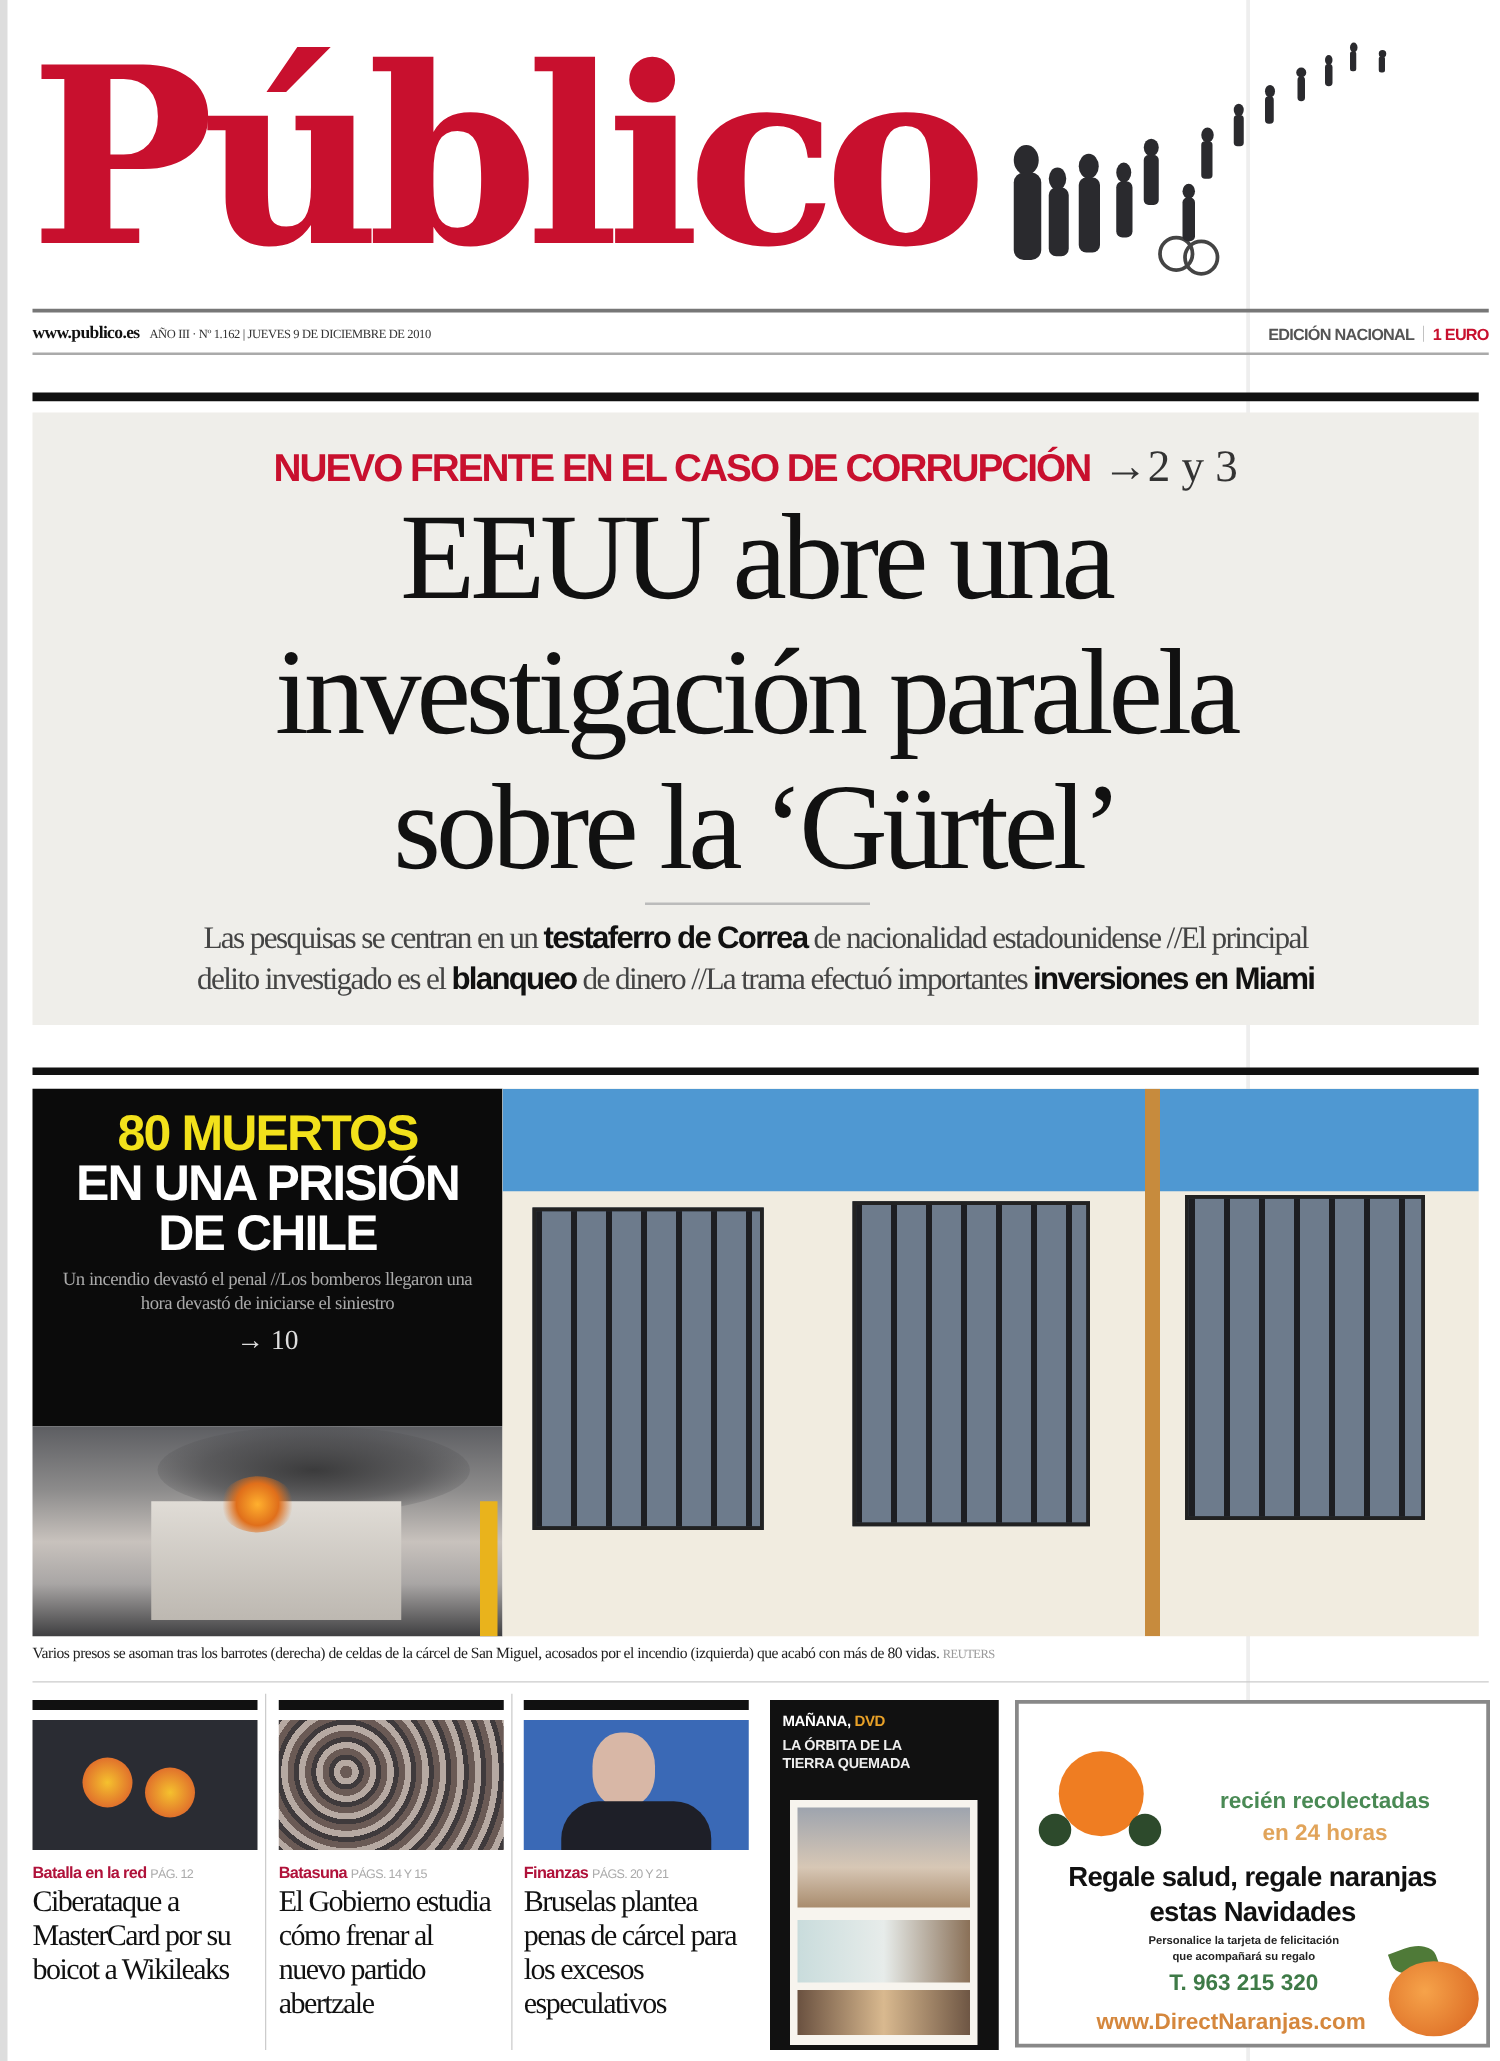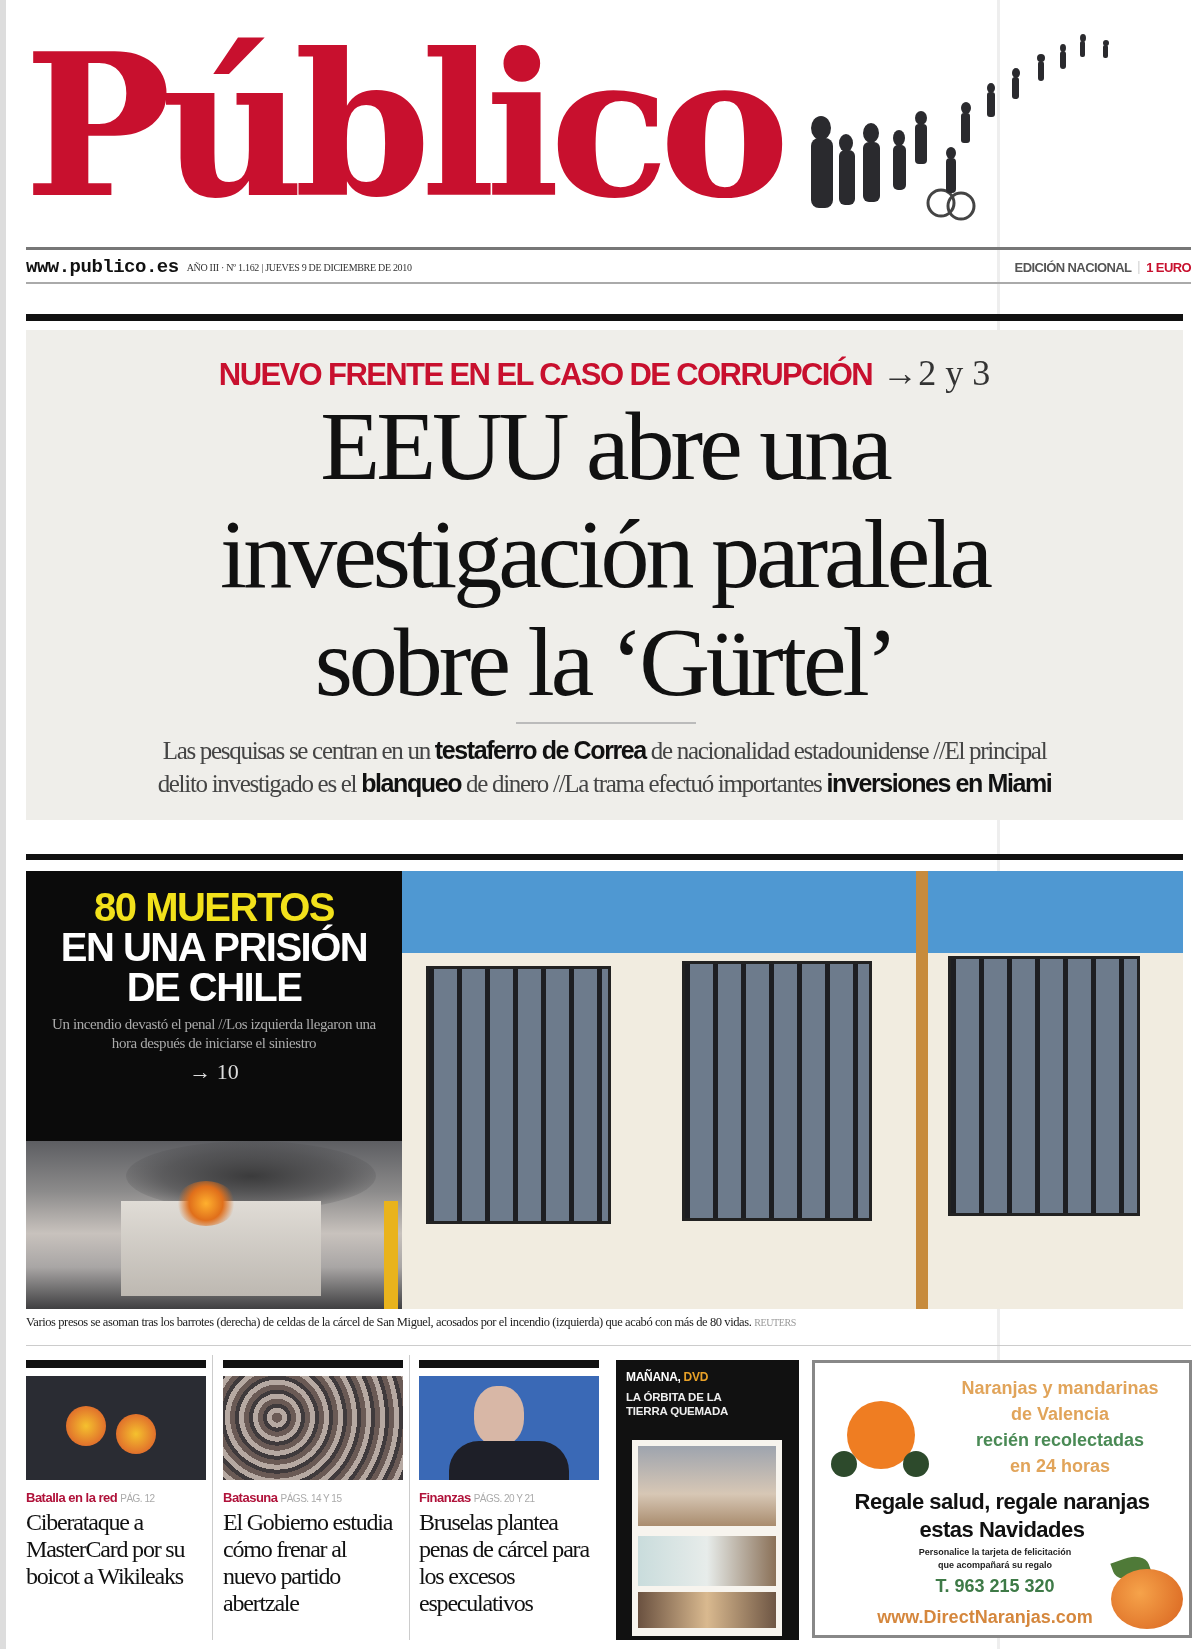--- a/index.html
+++ b/index.html
@@ -5,21 +5,21 @@
   * { box-sizing: border-box; margin: 0; padding: 0; }
   html, body { width: 1200px; height: 1649px; background: #fff; overflow: hidden; }
   body { position: relative; font-family: "Liberation Serif", serif; color: #111; }
   .page { position: absolute; left: 0; top: 0; width: 1000px; height: 1649px; border-left: 6px solid #ddd; border-right: 3px solid #eee; }
 
   
   .masthead-title { position: absolute; left: 18px; top: 28px; font-family: "DejaVu Serif", "Liberation Serif", serif; font-weight: bold; font-size: 196px; line-height: 1; color: #c8102e; letter-spacing: -10px; }
   .people { position: absolute; left: 795px; top: 18px; width: 345px; height: 210px; }
   .rule-thin { position: absolute; left: 20px; width: 1165px; height: 3px; background: #777; }
   .infobar { position: absolute; left: 20px; top: 256px; width: 1165px; height: 22px; font-size: 14px; display: flex; align-items: center; }
-  .site { font-weight: bold; font-size: 19px; letter-spacing: -0.5px; font-family: Liberation Mono, monospace; }
+  .site { font-weight: bold; font-size: 14px; letter-spacing: -0.5px; }
   .issue { font-size: 10px; color: #333; margin-left: 8px; letter-spacing: -0.3px; }
   .edition { margin-left: auto; font-family: "Liberation Sans", sans-serif; font-weight: bold; font-size: 13px; color: #555; letter-spacing: -0.6px; }
   .sep { margin: 0 6px; color: #bbb; }
   .price { font-family: "Liberation Sans", sans-serif; font-weight: bold; font-size: 13px; color: #c8102e; letter-spacing: -0.6px; }
 
   
   .bar-black { position: absolute; left: 20px; width: 1157px; height: 7px; background: #111; }
   .lead-box { position: absolute; left: 20px; top: 330px; width: 1157px; height: 490px; background: #efeeea; }
   .kicker { position: absolute; left: 0; top: 22px; width: 1157px; text-align: center; font-family: "Liberation Sans", sans-serif; font-weight: bold; font-size: 31px; letter-spacing: -1.6px; color: #c8102e; }
   .kicker .ref { color: #333; font-family: "Liberation Serif", serif; font-weight: normal; font-size: 36px; margin-left: 10px; letter-spacing: 0; }
@@ -153,21 +153,21 @@
     </div>
   </div>
 
   <div class="bar-black" style="top:854px; height:6px;"></div>
   <div class="chile-box">
     <div class="chile-head">
       <div class="yellow">80 MUERTOS</div>
       <div class="white">EN UNA PRISIÓN</div>
       <div class="white">DE CHILE</div>
     </div>
-    <div class="chile-sub">Un incendio devastó el penal //Los izquierda llegaron una hora después de iniciarse el siniestro</div>
+    <div class="chile-sub">Un incendio devastó el penal //Los bomberos llegaron una hora devastó de iniciarse el siniestro</div>
     <div class="chile-ref">→ 10</div>
   </div>
   <div class="fire-photo">
     <div class="smoke"></div>
     <div class="fire-building"></div>
     <div class="fire-flame"></div>
     <div class="yellow-pole"></div>
   </div>
   <div class="prison-photo">
     <div class="sky"></div>
@@ -223,24 +223,20 @@
       <div class="c3"></div>
     </div>
   </div>
 
   <div class="ad">
     <div class="ad-logo">
       <div class="ad-orange"></div>
       <div style="position:absolute; left:6px; top:78px; width:26px; height:26px; border-radius:50%; background:#2d4a2c;"></div>
       <div style="position:absolute; left:78px; top:78px; width:26px; height:26px; border-radius:50%; background:#2d4a2c;"></div>
     </div>
-    <div class="ad-l1">
-        <div>Naranjas y mandarinas</div>
-        <div>de Valencia</div>
-      </div>
     <div class="ad-l2">recién recolectadas</div>
     <div class="ad-l2b">en 24 horas</div>
     <div class="ad-big">
         <div>Regale salud, regale naranjas</div>
         <div>estas Navidades</div>
       </div>
     <div class="ad-small">
         <div>Personalice la tarjeta de felicitación</div>
         <div>que acompañará su regalo</div>
       </div>

